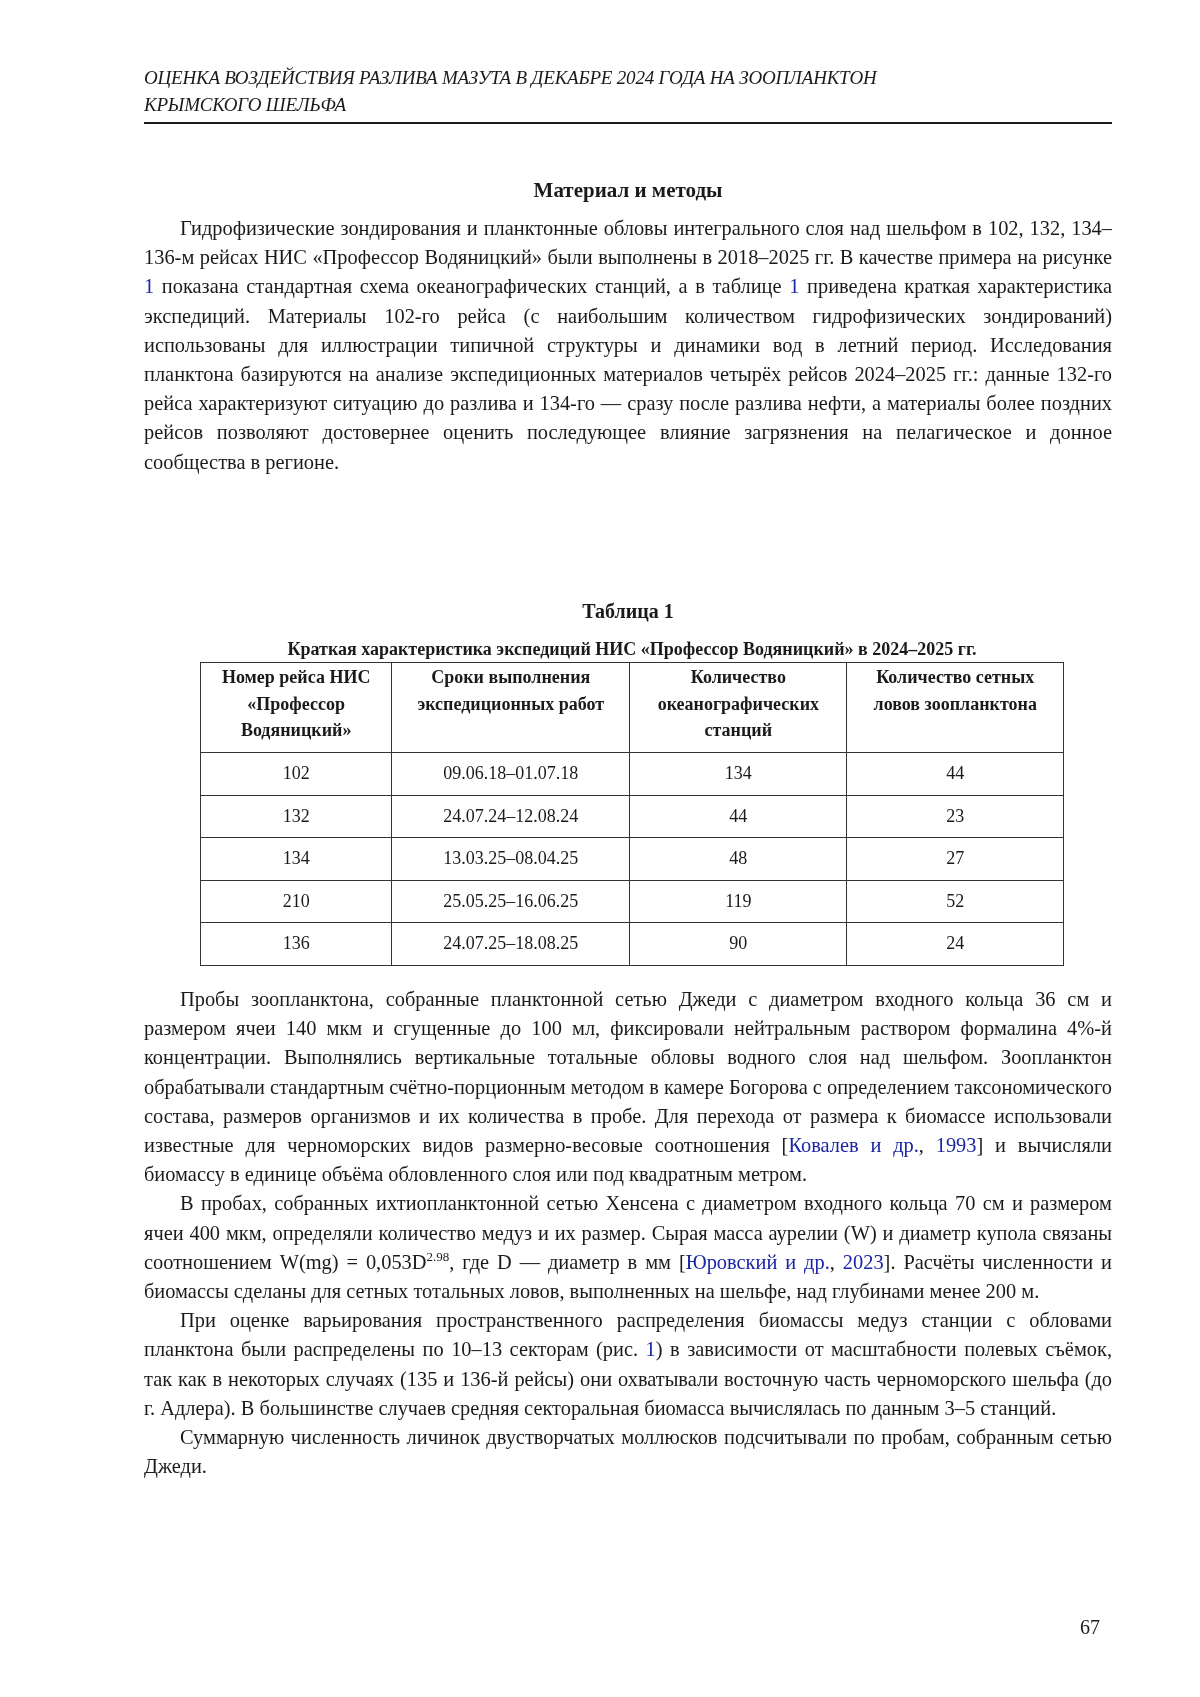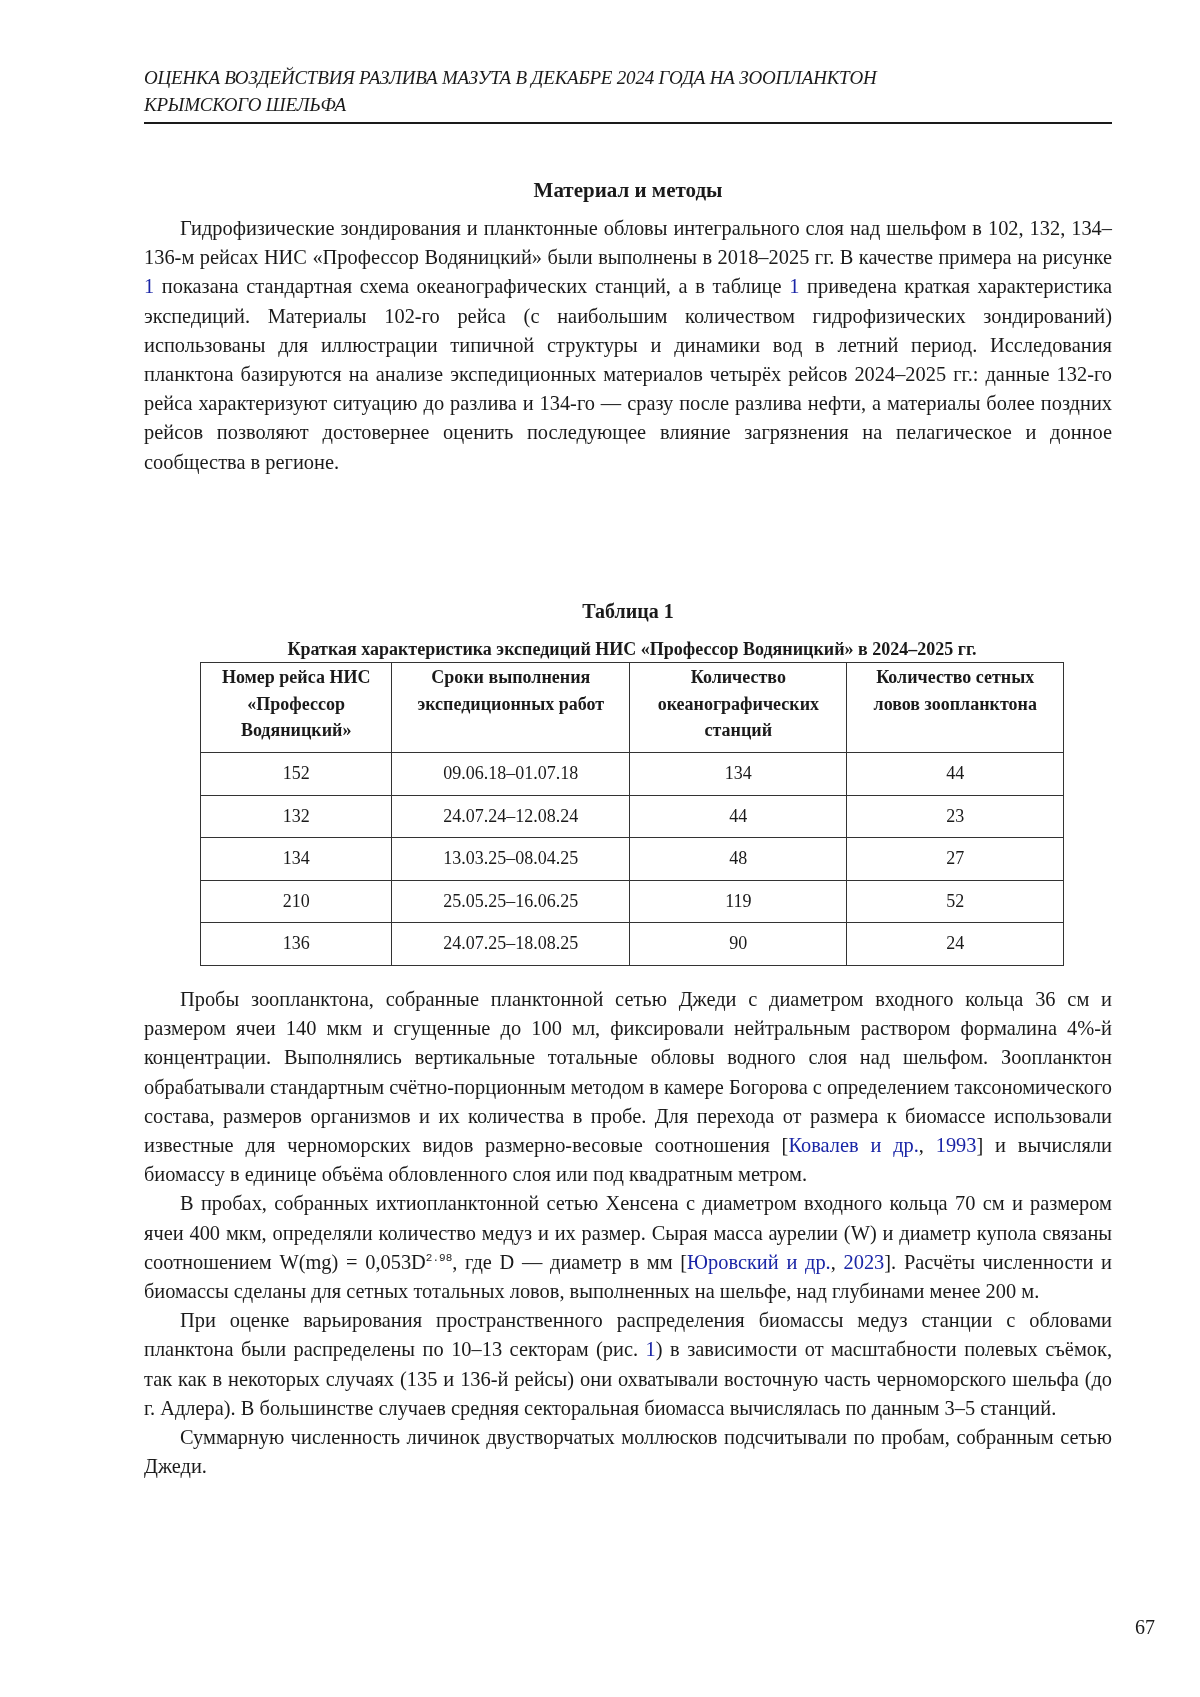--- a/index.html
+++ b/index.html
@@ -12,34 +12,34 @@
   .head-rule { position: absolute; left: 144px; top: 122px; width: 968px; height: 0;
                border-top: 2px solid #1a1a1a; }
 
   .section-title { position: absolute; left: 144px; top: 176px; width: 968px; text-align: center;
                    font-weight: bold; font-size: 21px; line-height: 28px; }
 
   .para-block { position: absolute; left: 144px; width: 968px; font-size: 20.4px; line-height: 29.2px;
                 text-align: justify; }
   .para-block p { margin: 0; text-indent: 36px; }
   .link { color: #1a25a6; }
-  sup { font-size: 11px; line-height: 0; vertical-align: super; font-family: Liberation Mono, monospace; }
+  sup { font-size: 13px; line-height: 0; vertical-align: super; }
 
   .table-label { position: absolute; left: 144px; top: 598px; width: 968px; text-align: center;
                  font-weight: bold; font-size: 20px; line-height: 26px; }
   .table-caption { position: absolute; left: 200px; top: 637px; width: 864px; text-align: center;
                    font-weight: bold; font-size: 18px; line-height: 24px; }
   table.data { position: absolute; left: 200px; top: 662px; width: 864px; border-collapse: collapse;
                font-size: 18px; }
   table.data th, table.data td { border: 1.5px solid #333; text-align: center; padding: 8px 4px; }
   table.data th { font-weight: bold; vertical-align: top; line-height: 26.5px; padding-top: 1px; height: 80px; }
   table.data td { height: 25.5px; line-height: 25.5px; }
   .c1 { width: 191px; } .c2 { width: 240px; } .c3 { width: 214px; } .c4 { width: 219px; }
 
-  .page-number { position: absolute; left: 1115px; top: 1614px; width: 40px; text-align: right;
+  .page-number { position: absolute; left: 1060px; top: 1614px; width: 40px; text-align: right;
                  font-size: 20px; line-height: 26px; }
 </style>
 </head>
 <body>
 
 <div class="page">
 
   <div class="running-head">
     <div>ОЦЕНКА ВОЗДЕЙСТВИЯ РАЗЛИВА МАЗУТА В ДЕКАБРЕ 2024 ГОДА НА ЗООПЛАНКТОН</div>
     <div>КРЫМСКОГО ШЕЛЬФА</div>
@@ -59,21 +59,21 @@
     <thead>
       <tr>
         <th class="c1">Номер рейса НИС «Профессор Водяницкий»</th>
         <th class="c2">Сроки выполнения экспедиционных работ</th>
         <th class="c3">Количество океанографических станций</th>
         <th class="c4">Количество сетных ловов зоопланктона</th>
       </tr>
     </thead>
     <tbody>
       <tr>
-        <td>152</td>
+        <td>102</td>
         <td>09.06.18–01.07.18</td>
         <td>134</td>
         <td>44</td>
       </tr>
       <tr>
         <td>132</td>
         <td>24.07.24–12.08.24</td>
         <td>44</td>
         <td>23</td>
       </tr>

